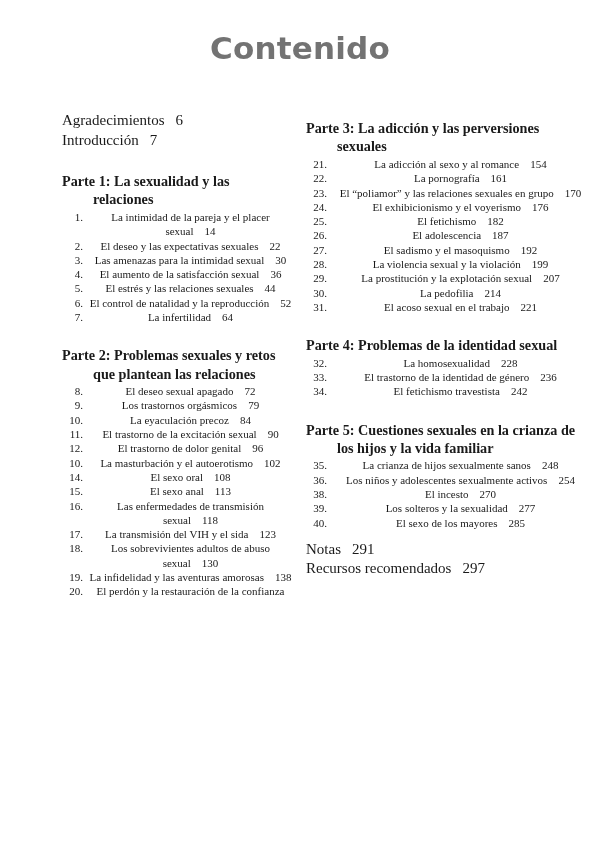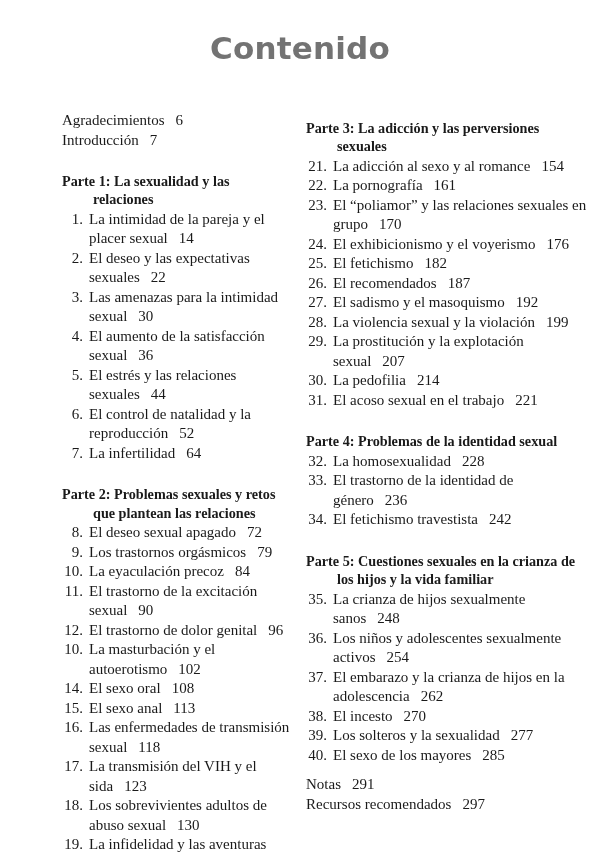--- a/index.html
+++ b/index.html
@@ -76,33 +76,34 @@
   }
 
   
   .toc-list {
     list-style: none;
     margin: 0;
     padding: 0;
   }
   .toc-item {
     display: flex;
-    font-size: 15px;
+    font-size: 11px;
     line-height: 1.30;
     margin-bottom: 0px;
   }
   .toc-num {
     flex: 0 0 auto;
     width: 27px;
     text-align: right;
     padding-right: 6px;
     box-sizing: border-box;
   }
   .toc-text {
     flex: 1 1 auto;
+    text-align: center;
   }
   .toc-text .pg {
     padding-left: 11px;
     white-space: nowrap;
   }
 
   
   .block-gap {
     height: 10px;
   }
@@ -230,21 +231,21 @@
             <li class="toc-item">
               <span class="toc-num">24.</span>
               <span class="toc-text"><span>El exhibicionismo y el voyerismo</span><span class="pg">176</span></span>
             </li>
             <li class="toc-item">
               <span class="toc-num">25.</span>
               <span class="toc-text"><span>El fetichismo</span><span class="pg">182</span></span>
             </li>
             <li class="toc-item">
               <span class="toc-num">26.</span>
-              <span class="toc-text"><span>El recomendados</span><span class="pg">187</span></span>
+              <span class="toc-text"><span>El adolescencia</span><span class="pg">187</span></span>
             </li>
             <li class="toc-item">
               <span class="toc-num">27.</span>
               <span class="toc-text"><span>El sadismo y el masoquismo</span><span class="pg">192</span></span>
             </li>
             <li class="toc-item">
               <span class="toc-num">28.</span>
               <span class="toc-text"><span>La violencia sexual y la violación</span><span class="pg">199</span></span>
             </li>
             <li class="toc-item">
@@ -277,24 +278,20 @@
           </ul>
           <div class="part-heading">Parte 5: Cuestiones sexuales en la crianza de los hijos y la vida familiar</div>
           <ul class="toc-list">
             <li class="toc-item">
               <span class="toc-num">35.</span>
               <span class="toc-text"><span>La crianza de hijos sexualmente sanos</span><span class="pg">248</span></span>
             </li>
             <li class="toc-item">
               <span class="toc-num">36.</span>
               <span class="toc-text"><span>Los niños y adolescentes sexualmente activos</span><span class="pg">254</span></span>
-            </li>
-            <li class="toc-item">
-              <span class="toc-num">37.</span>
-              <span class="toc-text"><span>El embarazo y la crianza de hijos en la adolescencia</span><span class="pg">262</span></span>
             </li>
             <li class="toc-item">
               <span class="toc-num">38.</span>
               <span class="toc-text"><span>El incesto</span><span class="pg">270</span></span>
             </li>
             <li class="toc-item">
               <span class="toc-num">39.</span>
               <span class="toc-text"><span>Los solteros y la sexualidad</span><span class="pg">277</span></span>
             </li>
             <li class="toc-item">

